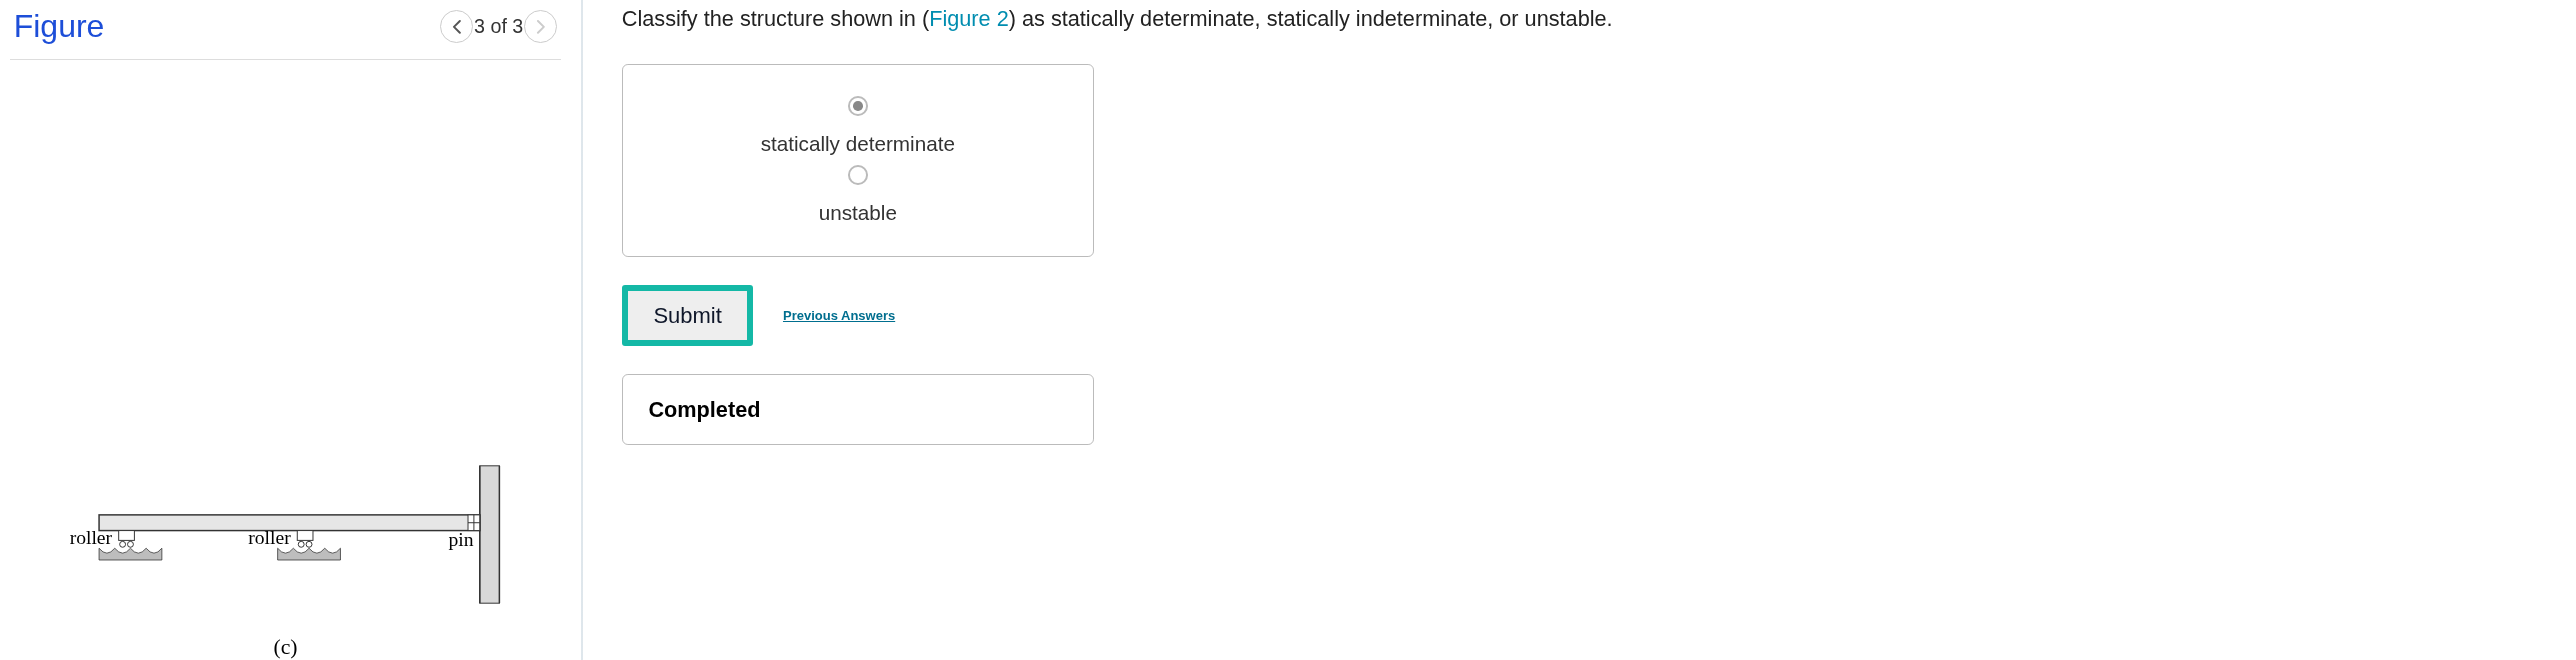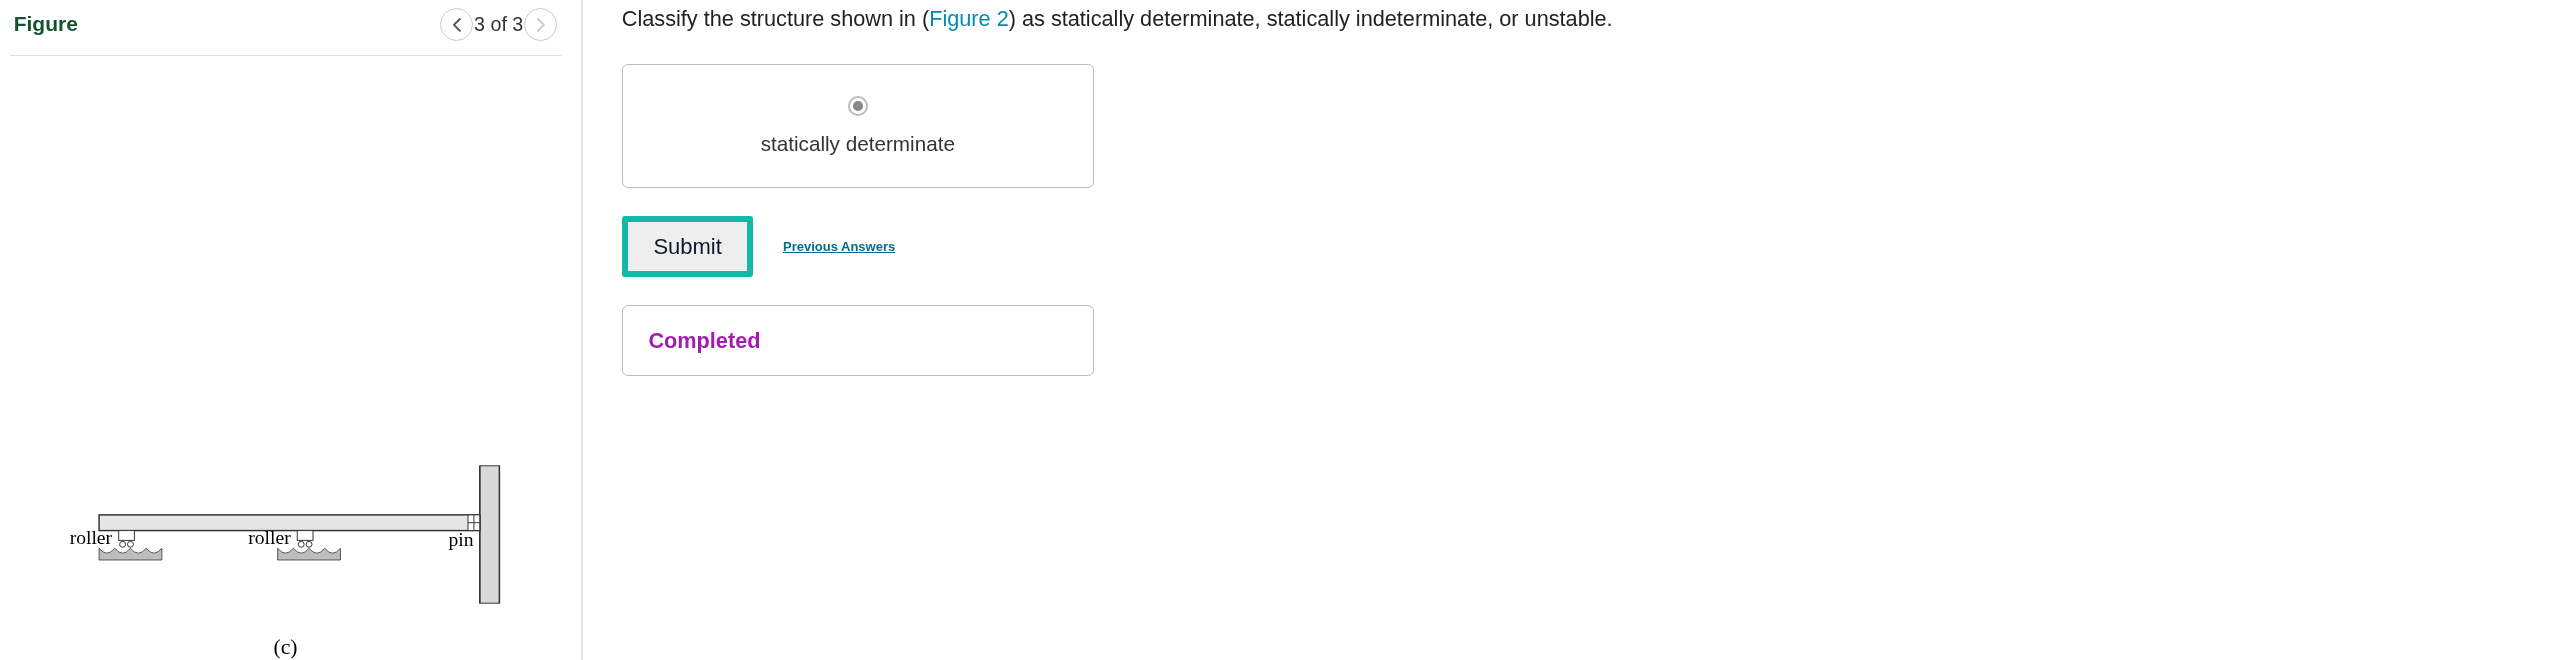--- a/index.html
+++ b/index.html
@@ -17,23 +17,23 @@
     flex-direction: column;
   }
   .figure-header {
     display: flex;
     align-items: center;
     justify-content: space-between;
     padding: 7.9px 3.9px 13.8px 3.9px;
     border-bottom: 1px solid #ddd;
   }
   .figure-title {
-    font-size: 21px;
-    font-weight: bold;
-    color: #14532d;
+    font-size: 32px;
+    font-weight: normal;
+    color: #1d4ed8;
   }
   .pager {
     display: flex;
     align-items: center;
     gap: 1px;
     font-size: 19.7px;
     color: #333;
   }
   .pager-btn {
     width: 33px;
@@ -136,21 +136,21 @@
     font-weight: bold;
     cursor: pointer;
   }
   .status-box {
     border: 1px solid #bbb;
     border-radius: 5.9px;
     padding: 21.7px 25.6px;
     width: 472px;
     font-size: 21.7px;
     font-weight: bold;
-    color: #a21caf;
+    color: #000000;
   }
 </style>
 </head>
 <body>
 
 <div class="figure-panel">
   <div class="figure-header">
     <div class="figure-title">Figure</div>
     <div class="pager">
       <div class="pager-btn">
@@ -208,20 +208,24 @@
 <div class="question-panel">
   <p class="question-text">
     <span>Classify the structure shown in (</span><span class="fig-link">Figure 2</span><span>) as statically determinate, statically indeterminate, or unstable.</span>
   </p>
 
   <div class="options-box">
     <div class="option-row">
       <span class="radio selected"></span>
       <span>statically determinate</span>
     </div>
+    <div class="option-row">
+      <span class="radio"></span>
+      <span>unstable</span>
+    </div>
   </div>
 
   <div class="action-row">
     <button class="submit-btn">Submit</button>
     <a class="prev-answers">Previous Answers</a>
   </div>
 
   <div class="status-box">
     <span>Completed</span>
   </div>

